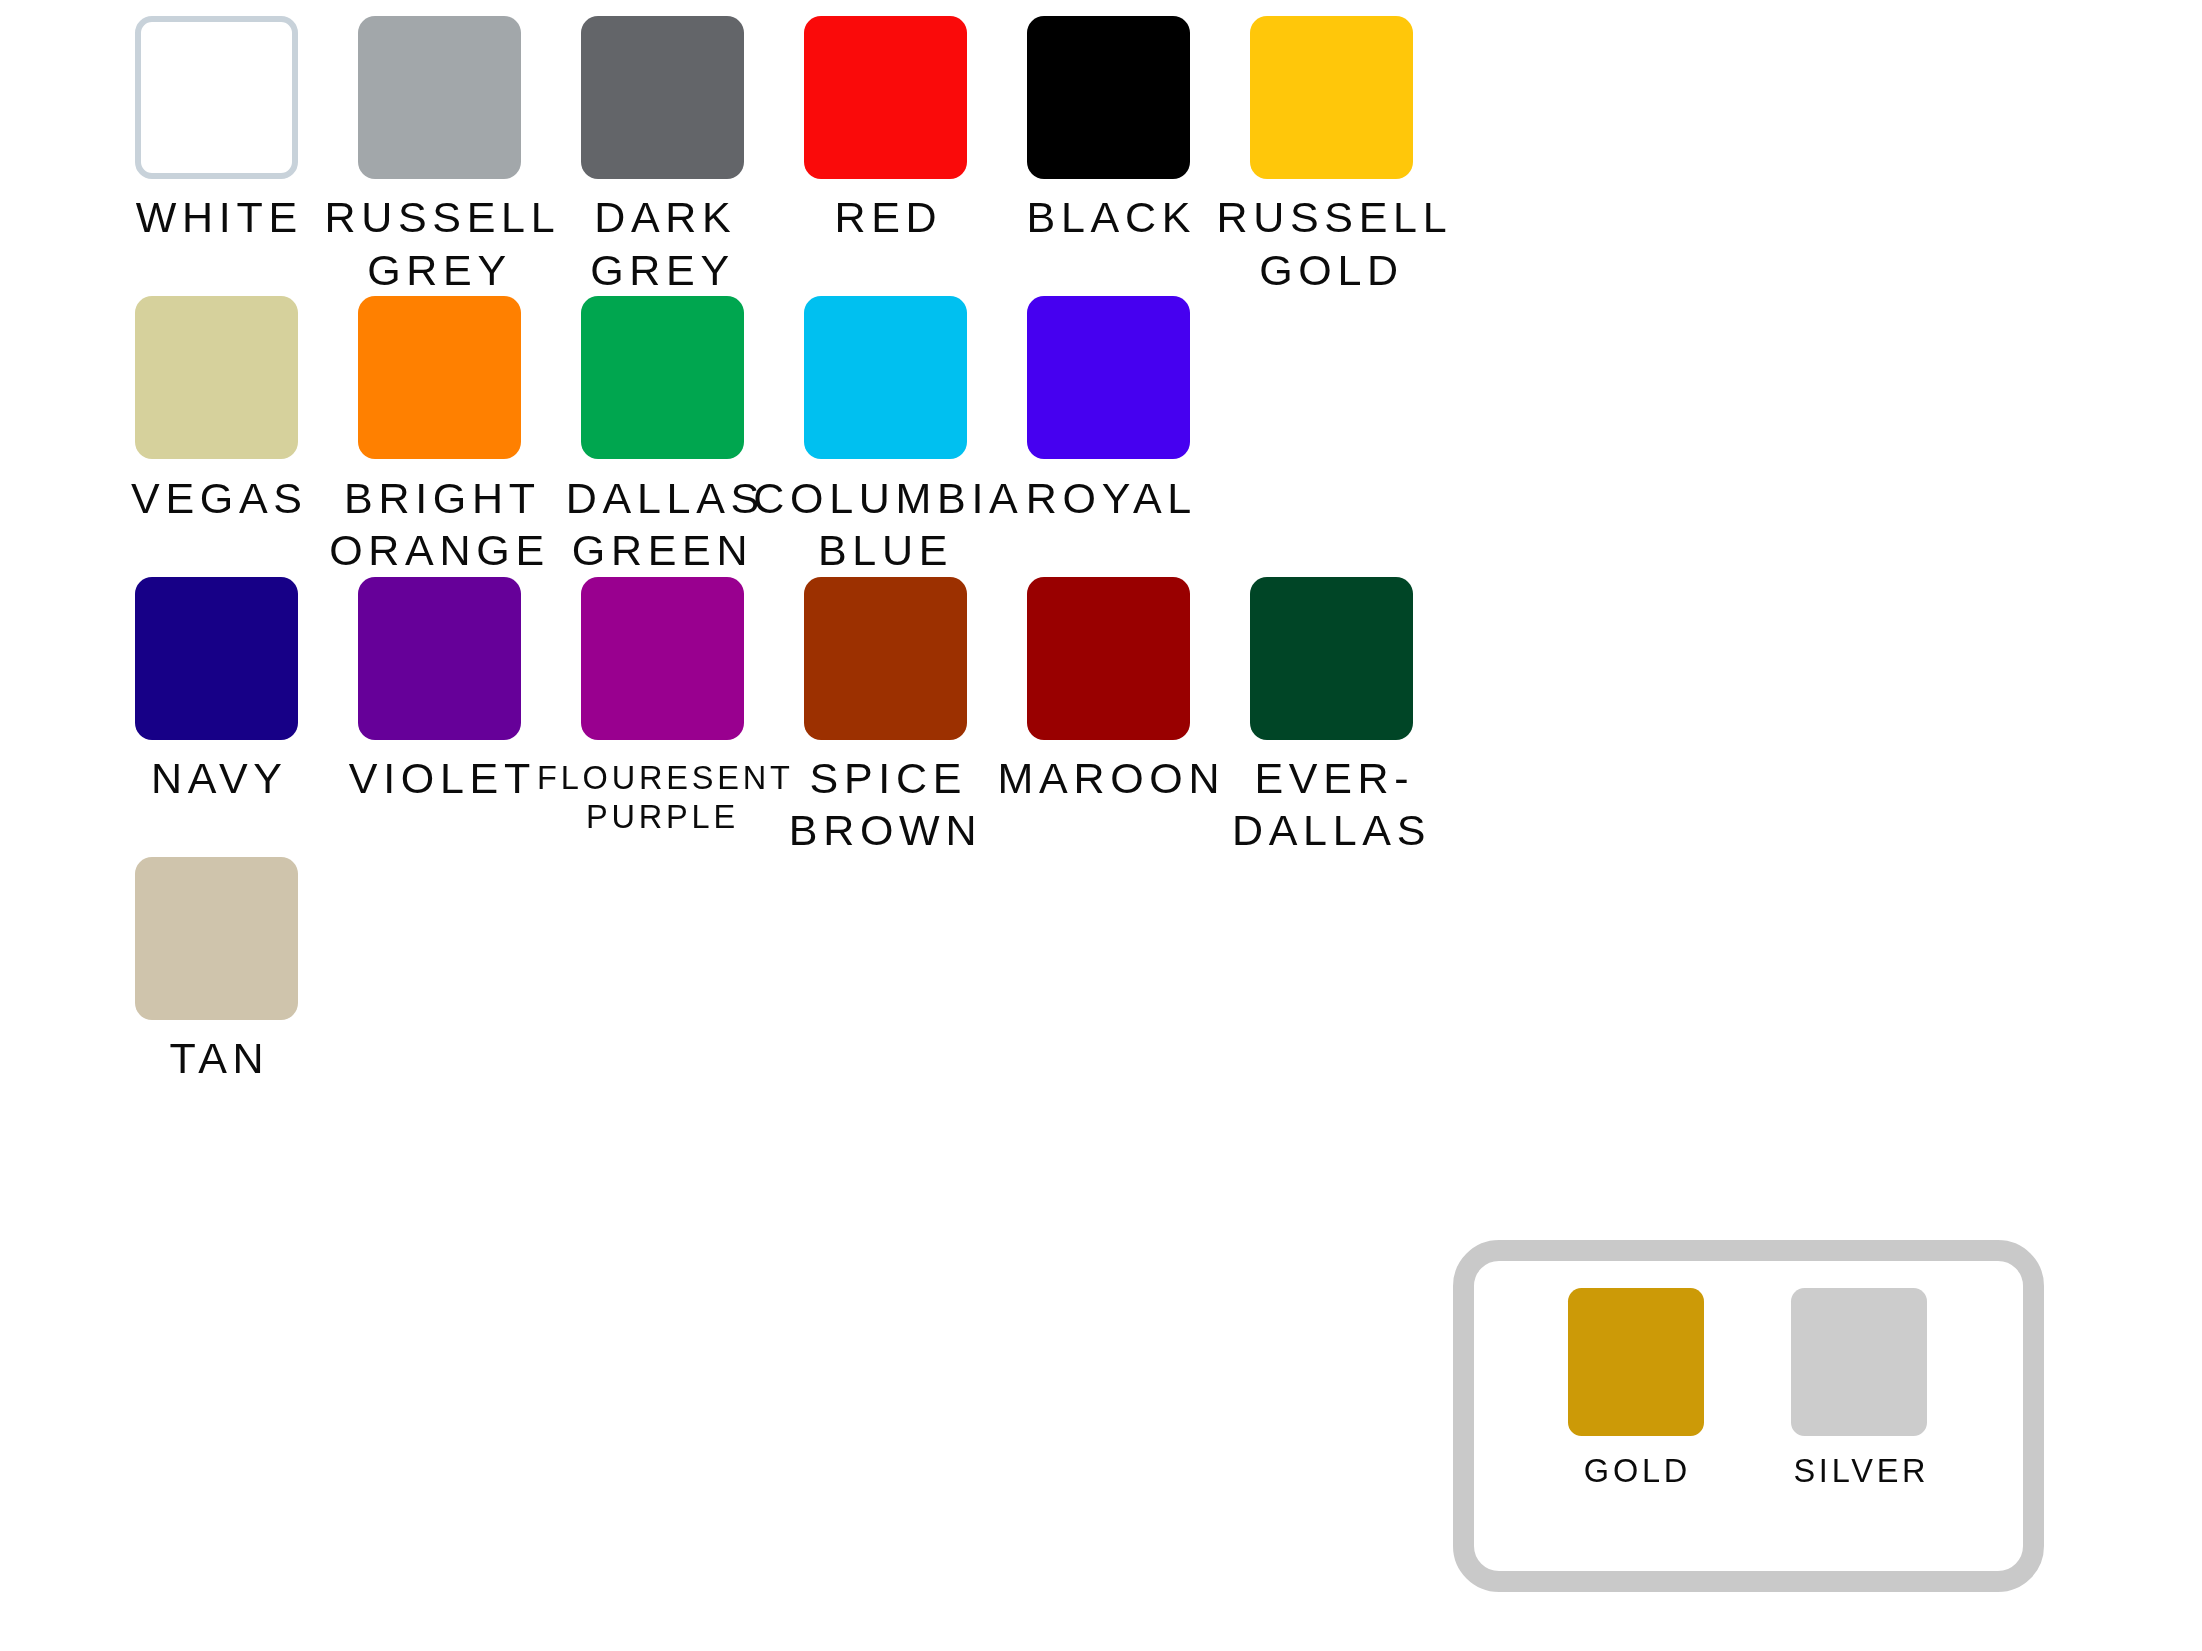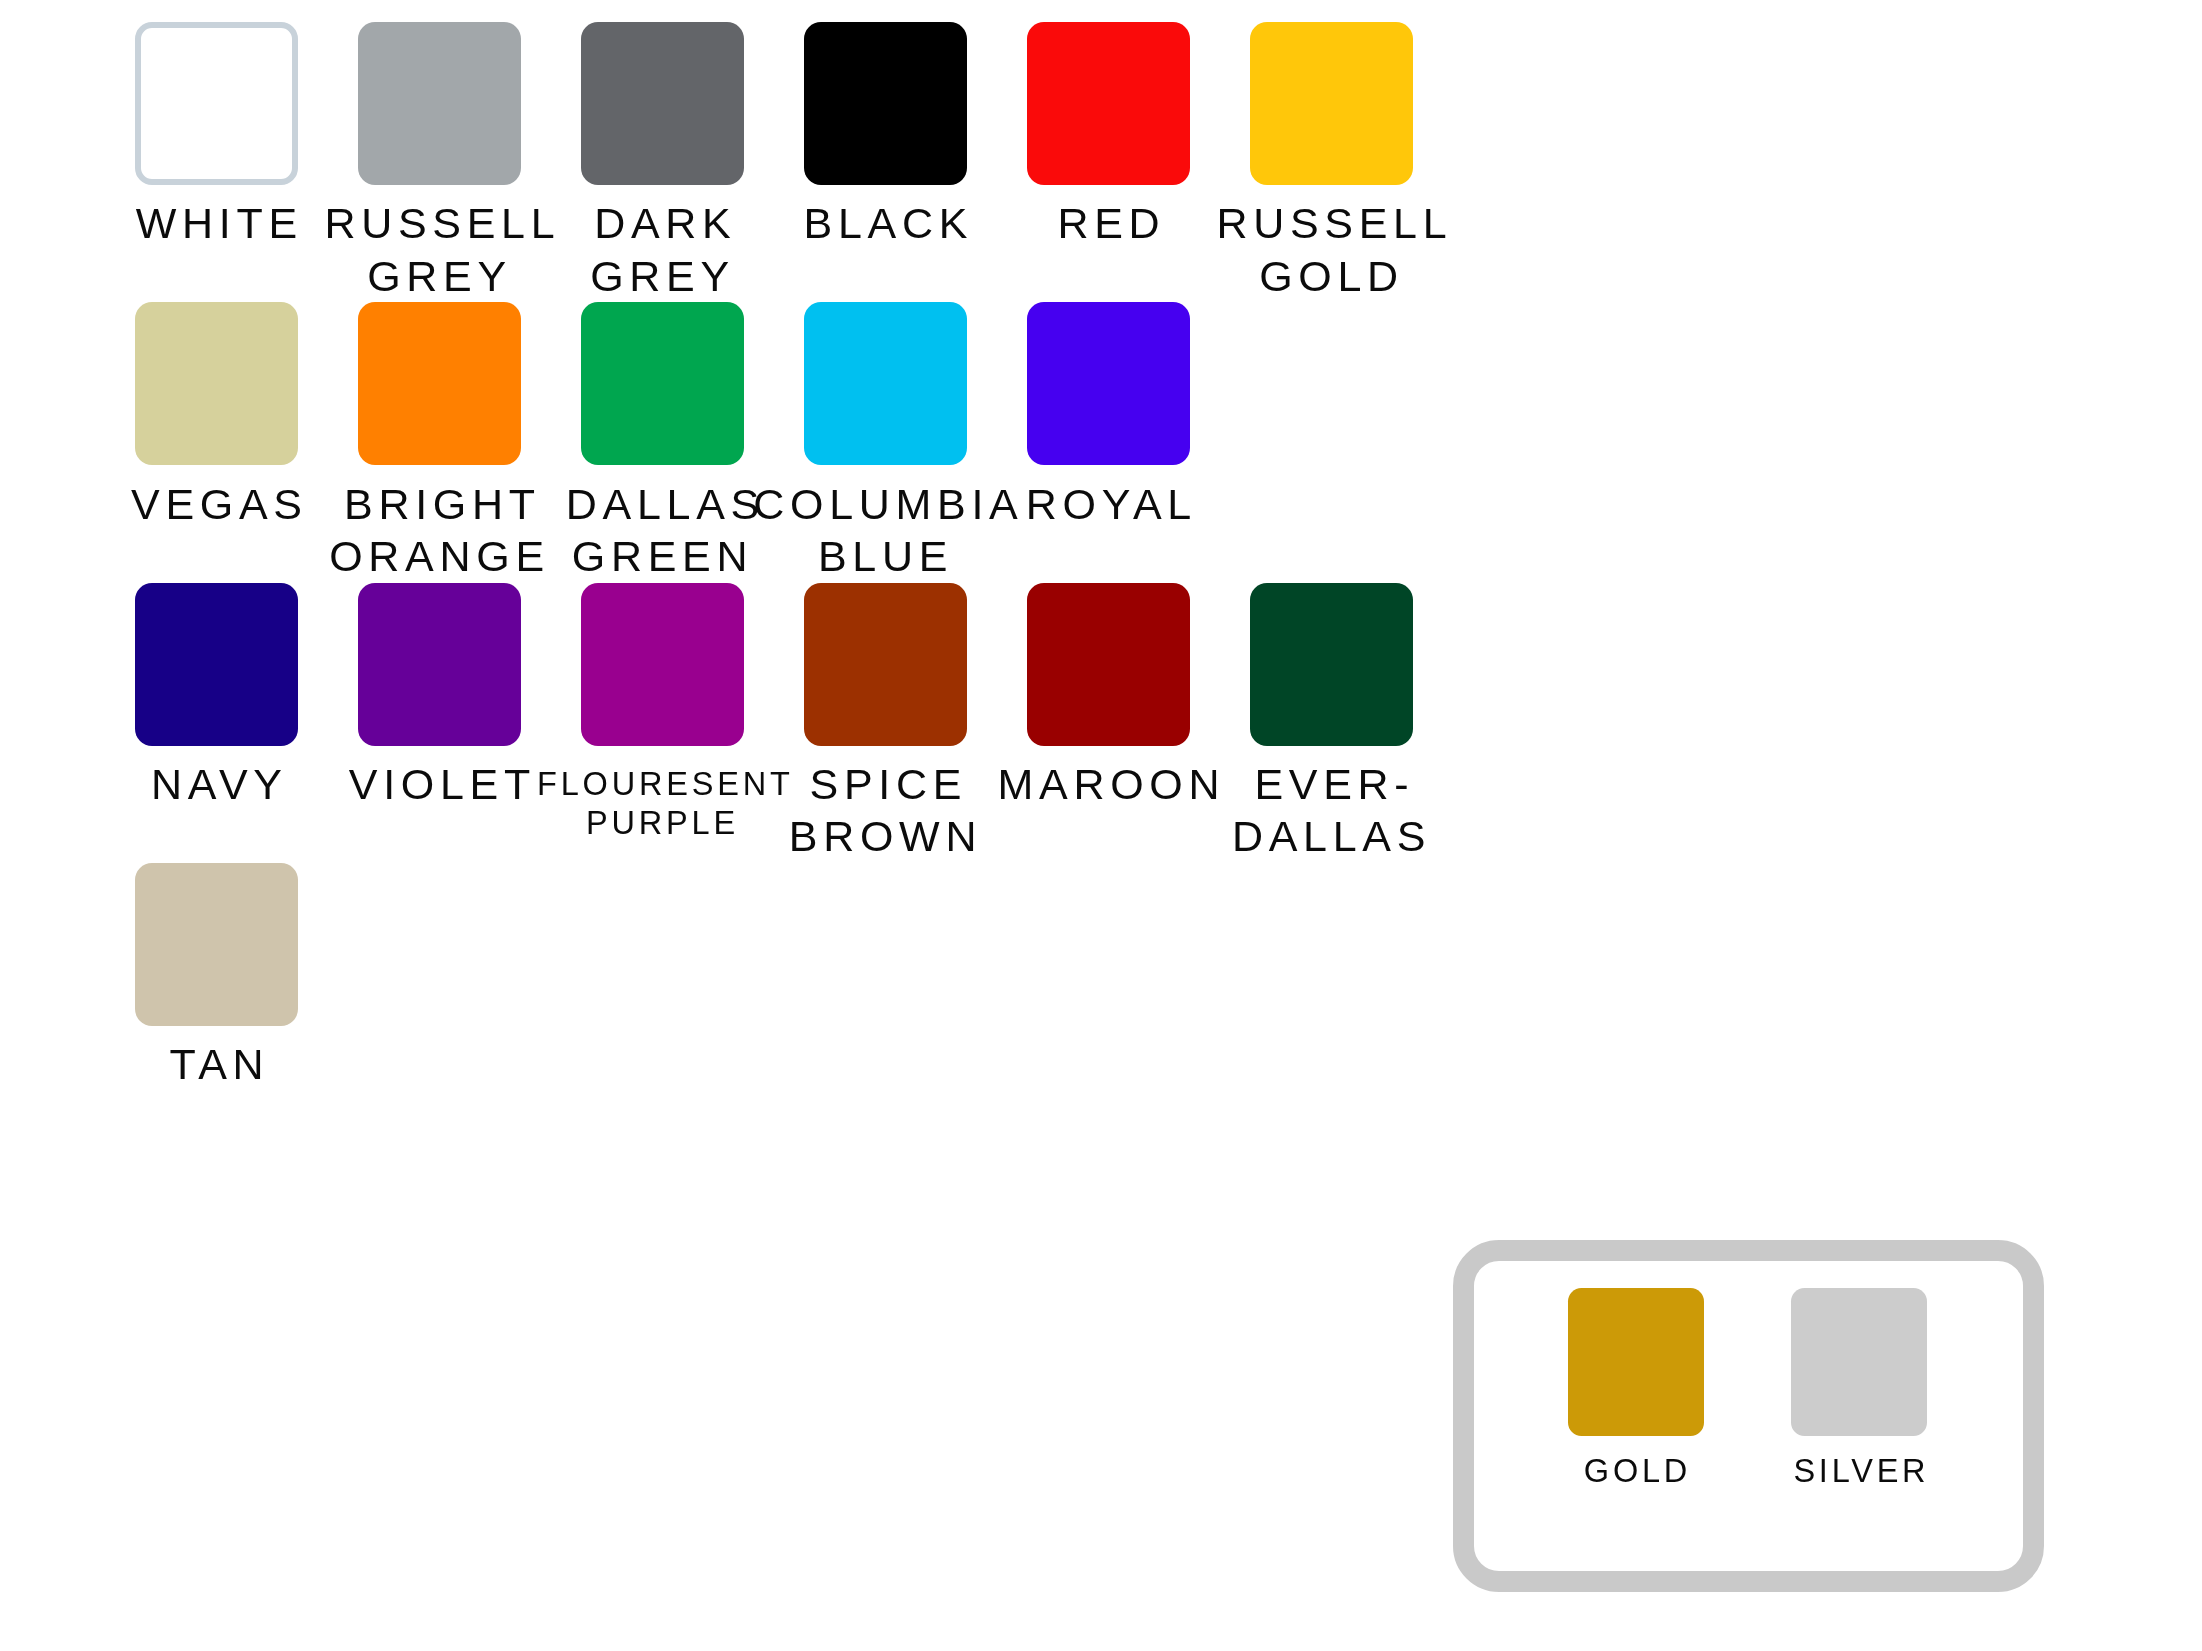--- a/index.html
+++ b/index.html
@@ -20,21 +20,21 @@
     position: relative;
     width: 2202px;
     height: 1652px;
     background: #ffffff;
   }
 
   
   .swatch-grid {
     position: absolute;
     left: 105px;
-    top: 22px;
+    top: 16px;
     width: 1998px;
   }
 
   .swatch-row {
     display: flex;
     align-items: flex-start;
   }
 
   .swatch-cell {
     width: 223px;
@@ -131,26 +131,26 @@
         <div class="swatch-chip" style="background: rgb(162, 167, 170);"></div>
         <div class="swatch-label">RUSSELL
 GREY</div>
       </div>
       <div class="swatch-cell">
         <div class="swatch-chip" style="background: rgb(99, 101, 105);"></div>
         <div class="swatch-label">DARK
 GREY</div>
       </div>
       <div class="swatch-cell">
+        <div class="swatch-chip" style="background: rgb(250, 10, 10);"></div>
+        <div class="swatch-label">RED</div>
+      </div>
+      <div class="swatch-cell">
         <div class="swatch-chip" style="background: rgb(0, 0, 0);"></div>
         <div class="swatch-label">BLACK</div>
-      </div>
-      <div class="swatch-cell">
-        <div class="swatch-chip" style="background: rgb(250, 10, 10);"></div>
-        <div class="swatch-label">RED</div>
       </div>
       <div class="swatch-cell">
         <div class="swatch-chip" style="background: rgb(255, 199, 10);"></div>
         <div class="swatch-label">RUSSELL
 GOLD</div>
       </div>
     </div>
 
     <div class="swatch-row">
       <div class="swatch-cell">

